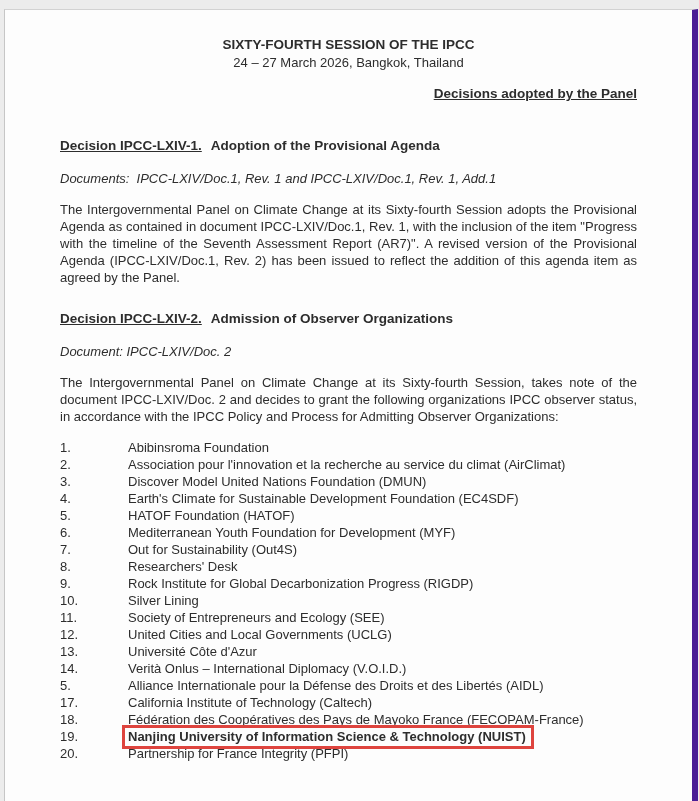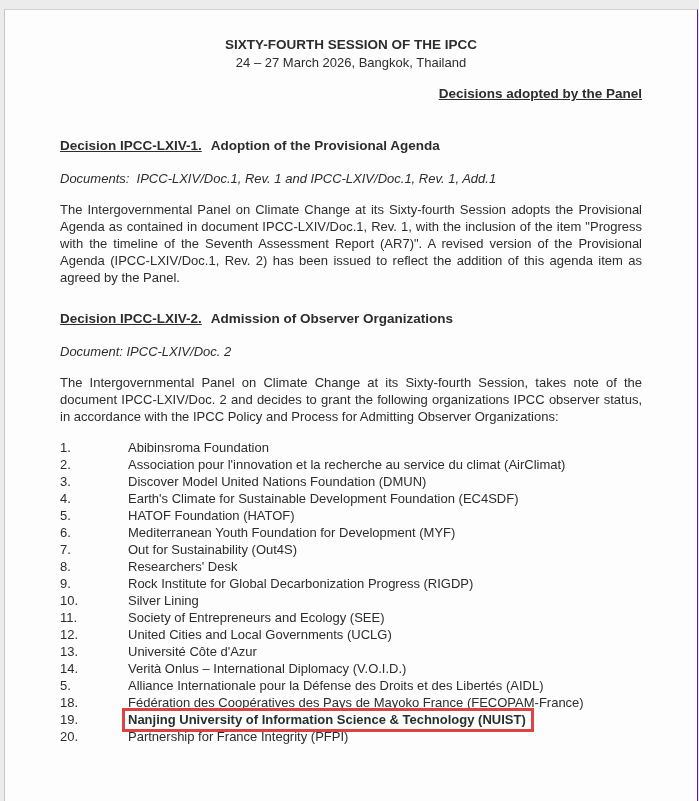--- a/index.html
+++ b/index.html
@@ -11,21 +11,21 @@
     overflow: hidden;
     position: relative;
   }
   .page {
     position: absolute;
     top: 9px; left: 4px;
     width: 694px; height: 792px;
     background: #fdfdfd;
     border-left: 1px solid #c6c6c6;
     border-top: 1px solid #d2d2d2;
-    border-right: 1px solid #4c1d95;
+    border-right: 6px solid #4c1d95;
     box-sizing: border-box;
   }
   .content {
     padding: 26px 55px 0 55px;
     font-size: 13px;
     line-height: 17px;
   }
   .doc-title {
     text-align: center;
     font-weight: bold;
@@ -158,20 +158,24 @@
         </div>
       <div class="org-row">
           <span class="org-num">14.</span>
           <span class="org-name">Verità Onlus – International Diplomacy (V.O.I.D.)</span>
         </div>
       <div class="org-row">
           <span class="org-num">5.</span>
           <span class="org-name">Alliance Internationale pour la Défense des Droits et des Libertés (AIDL)</span>
         </div>
       <div class="org-row">
+          <span class="org-num">17.</span>
+          <span class="org-name">California Institute of Technology (Caltech)</span>
+        </div>
+      <div class="org-row">
           <span class="org-num">18.</span>
           <span class="org-name">Fédération des Coopératives des Pays de Mayoko France (FECOPAM-France)</span>
         </div>
       <div class="org-row">
           <span class="org-num">19.</span>
           <span class="org-name"><span class="hl" style="border-color: rgb(222, 68, 62);"><span>Nanjing University of Information Science &amp; Technology (NUIST)</span></span></span>
         </div>
       <div class="org-row">
           <span class="org-num">20.</span>
           <span class="org-name">Partnership for France Integrity (PFPI)</span>

